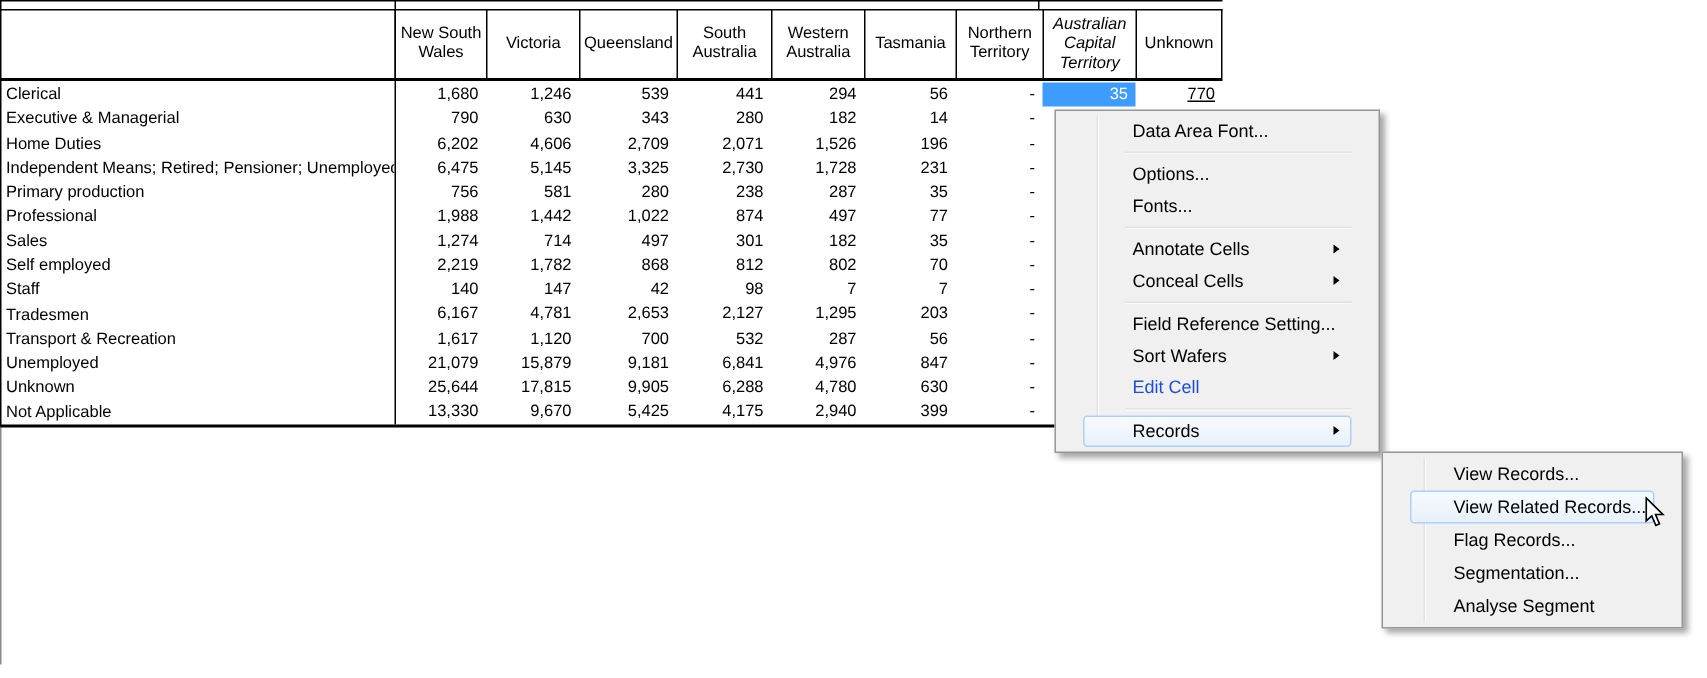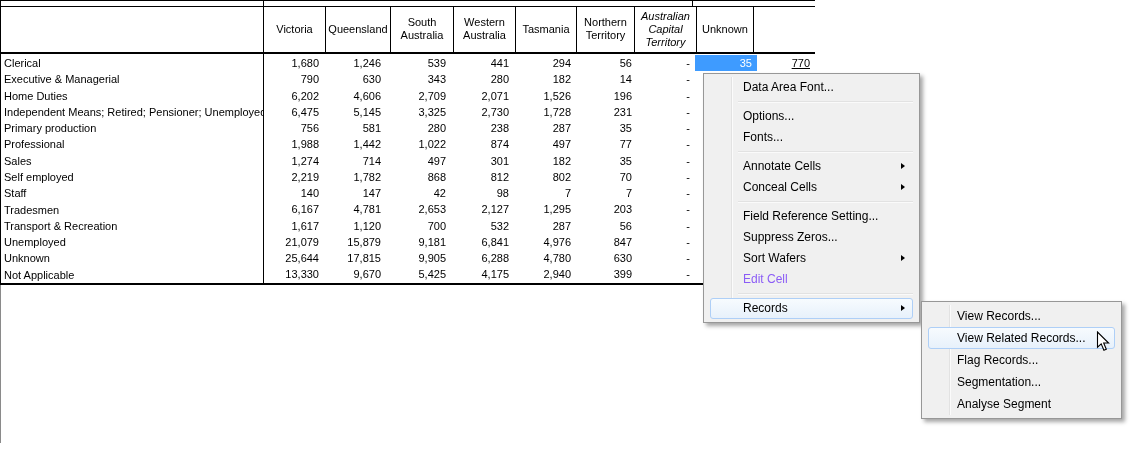--- a/index.html
+++ b/index.html
@@ -21,29 +21,29 @@
   #data-rows{position:absolute;left:0;top:55px;width:815px;}
   .drow{display:flex;height:16.28px;align-items:center;}
   .rlabel{box-sizing:border-box;width:263px;padding-left:4px;font-size:11px;
           white-space:nowrap;overflow:hidden;}
   .dcell{box-sizing:border-box;text-align:right;padding-right:5px;font-size:11px;
          height:16.28px;line-height:16.28px;}
   .dcell.sel{background:#3E9BFF;color:#FFFFFF;}
 
   
   .menu{position:absolute;background:#F0F0F0;border:1px solid #979797;
-        box-shadow:3px 3px 4px rgba(0,0,0,0.35);padding:3px 4px;font-size:12px;}
+        box-shadow:3px 3px 4px rgba(0,0,0,0.35);padding:3px 16px;font-size:12px;}
   .menu::before{content:"";position:absolute;left:27px;top:3px;bottom:3px;width:1px;
         background:#E2E2E2;border-right:1px solid #FBFBFB;}
   .mi{position:relative;margin:0 2px;border:1px solid transparent;border-radius:3px;
       padding-left:32px;white-space:nowrap;}
   #context-menu .mi{height:19px;line-height:19px;}
   #records-submenu .mi{height:20px;line-height:20px;padding-left:28px;}
   .mi.hl{border-color:#AECFF7;background:linear-gradient(to bottom,#F7FBFE,#E7F1FB);}
-  .mi.dis{color:#8b5cf6;}
+  .mi.dis{color:#1d4ed8;}
   .arr{position:absolute;right:7px;top:50%;margin-top:-3.5px;width:0;height:0;
        border-left:4px solid #000;border-top:3.5px solid transparent;
        border-bottom:3.5px solid transparent;}
   .sep{height:1px;background:#E2E2E2;border-bottom:1px solid #FAFAFA;
        margin:3px 2px 3px 30px;}
 
   #context-menu{left:703px;top:73px;width:217px;box-sizing:border-box;}
   #records-submenu{left:921px;top:301px;width:201px;box-sizing:border-box;}
 
   #cursor{position:absolute;left:1096px;top:331px;width:15px;height:22px;}
@@ -55,20 +55,21 @@
 
   <div class="hline" style="left:0;top:0;width:815px;"></div>
   <div class="hline" style="left:0;top:6px;width:815px;"></div>
   <div class="hline" style="left:0;top:52px;width:815px;height:2px;"></div>
   <div class="hline" style="left:0;top:283px;width:815px;height:2px;"></div>
   <div class="vline" style="left:0;top:0;height:285px;"></div>
   <div class="vline" style="left:263px;top:0;height:283px;"></div>
   <div class="vline" style="left:692px;top:0;height:6px;"></div>
 
   <div id="header-row">
+      <div class="hcell" style="width: 61px;">New South Wales</div>
       <div class="hcell" style="width: 62px;">Victoria</div>
       <div class="hcell" style="width: 65px;">Queensland</div>
       <div class="hcell" style="width: 63px;">South Australia</div>
       <div class="hcell" style="width: 62px;">Western Australia</div>
       <div class="hcell" style="width: 61px;">Tasmania</div>
       <div class="hcell" style="width: 58px;">Northern Territory</div>
       <div class="hcell" style="width: 62px; font-style: italic;">Australian Capital Territory</div>
       <div class="hcell" style="width: 58px;">Unknown</div>
     </div>
   <div id="data-rows">
@@ -248,21 +249,20 @@
 <div id="context-menu" class="menu">
     <div class="mi">Data Area Font...</div>
     <div class="sep"></div>
     <div class="mi">Options...</div>
     <div class="mi">Fonts...</div>
     <div class="sep"></div>
     <div class="mi">Annotate Cells<span class="arr"></span></div>
     <div class="mi">Conceal Cells<span class="arr"></span></div>
     <div class="sep"></div>
     <div class="mi">Field Reference Setting...</div>
-    <div class="mi">Suppress Zeros...</div>
     <div class="mi">Sort Wafers<span class="arr"></span></div>
     <div class="mi dis">Edit Cell</div>
     <div class="sep"></div>
     <div class="mi hl">Records<span class="arr"></span></div>
   </div>
 <div id="records-submenu" class="menu">
     <div class="mi">View Records...</div>
     <div class="mi hl">View Related Records...</div>
     <div class="mi">Flag Records...</div>
     <div class="mi">Segmentation...</div>

